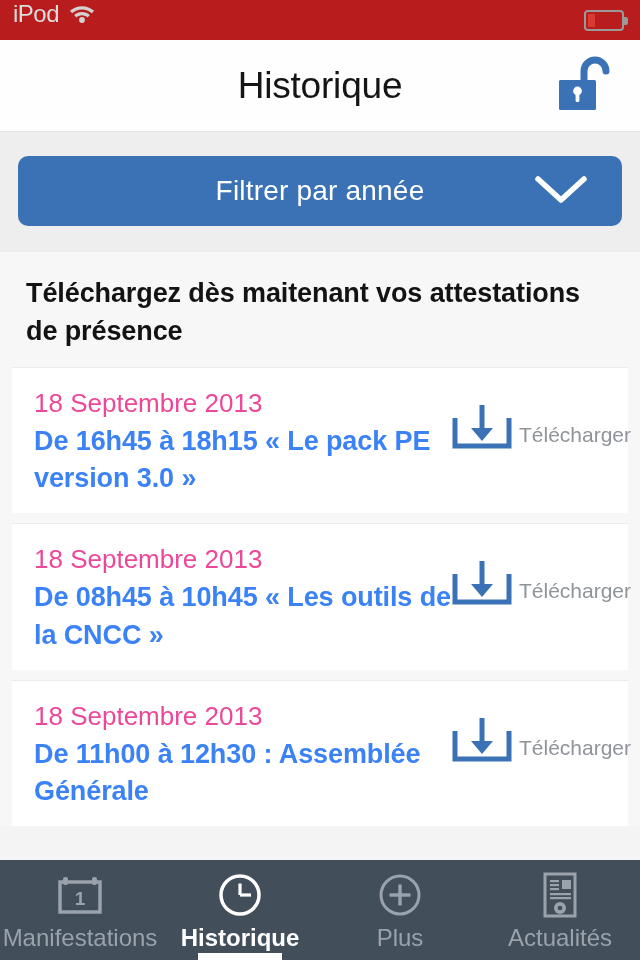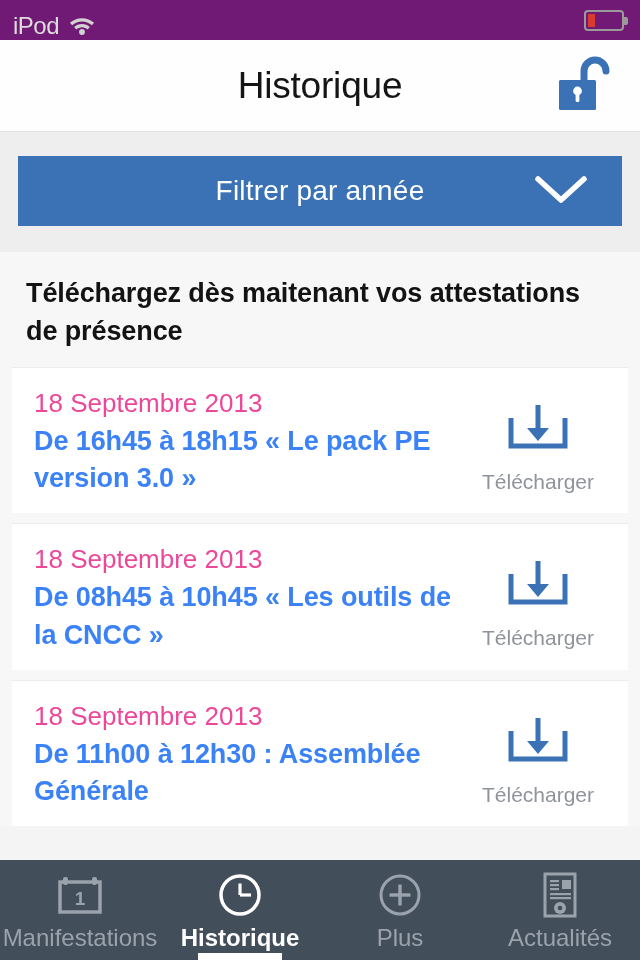--- a/index.html
+++ b/index.html
@@ -6,22 +6,22 @@
   html, body {
     width:640px; height:960px;
     font-family:"Liberation Sans", sans-serif;
     background:#f2f2f2;
     overflow:hidden;
   }
   #app { position:relative; width:640px; height:960px; background:#f4f4f4; }
 
   
   .statusbar {
-    height:40px; background:#701a75; color:#d8d8d8;
-    display:flex; align-items:flex-end; position:relative;
+    height:40px; background:#b91c1c; color:#d8d8d8;
+    display:flex; align-items:flex-start; position:relative;
   }
   .sb-left { display:flex; align-items:center; gap:9px; padding-left:13px; }
   .sb-carrier { font-size:24px; letter-spacing:-0.5px; color:#dcdcdc; font-weight:400; }
   .wifi-icon { display:block; }
   .sb-time {
     position:absolute; left:0; right:0; text-align:center;
     font-size:25px; font-weight:700; color:#f2f2f2; letter-spacing:0px;
   }
   .sb-right { position:absolute; right:12px; top:0; height:40px; display:flex; align-items:center; }
   .battery { position:relative; width:44px; height:21px; }
@@ -43,21 +43,21 @@
     height:92px; background:#fefefe;
     display:flex; align-items:center; justify-content:center;
     position:relative; border-bottom:1px solid #e4e4e4;
   }
   .nav-title { font-size:37px; color:#151515; font-weight:400; letter-spacing:-0.2px; }
   .nav-lock { position:absolute; right:24px; top:50%; transform:translateY(-50%); }
 
   
   .filter-area { background:#eeeeee; padding:24px 18px 26px 18px; }
   .filter-btn {
-    height:70px; background:#3a72b5; border-radius:0;
+    height:70px; background:#3a72b5; border-radius:10px;
     display:flex; align-items:center; justify-content:center;
     position:relative; cursor:pointer;
   }
   .filter-label { color:#ffffff; font-size:28px; font-weight:400; letter-spacing:0.2px; }
   .filter-chevron { position:absolute; right:34px; top:50%; transform:translateY(-50%); }
 
   
   .content { background:#f7f7f7; }
   .section-heading {
     padding:22px 35px 16px 26px;
@@ -71,21 +71,21 @@
     display:flex; align-items:flex-start;
     border-top:1px solid #ececec;
   }
   .card-main { flex:1 1 auto; min-width:0; padding-right:10px; }
   .card-date { font-size:26px; color:#ec4899; font-weight:400; line-height:1.35; margin-bottom:2px; }
   .card-title {
     font-size:27px; color:#3b82f6; font-weight:700; line-height:1.38; letter-spacing:-0.1px;
   }
   .card-action {
     flex:0 0 auto; width:136px;
-    display:flex; flex-direction:column; align-items:center; justify-content:center;
+    display:flex; flex-direction:row; align-items:center; justify-content:center;
     padding-top:14px; cursor:pointer;
   }
   .dl-label { margin-top:6px; font-size:21px; color:#8f949a; font-weight:400; }
 
   
   .tabbar {
     position:absolute; left:0; bottom:0; width:640px; height:100px;
     background:#434e5b; display:flex;
   }
   .tab {

